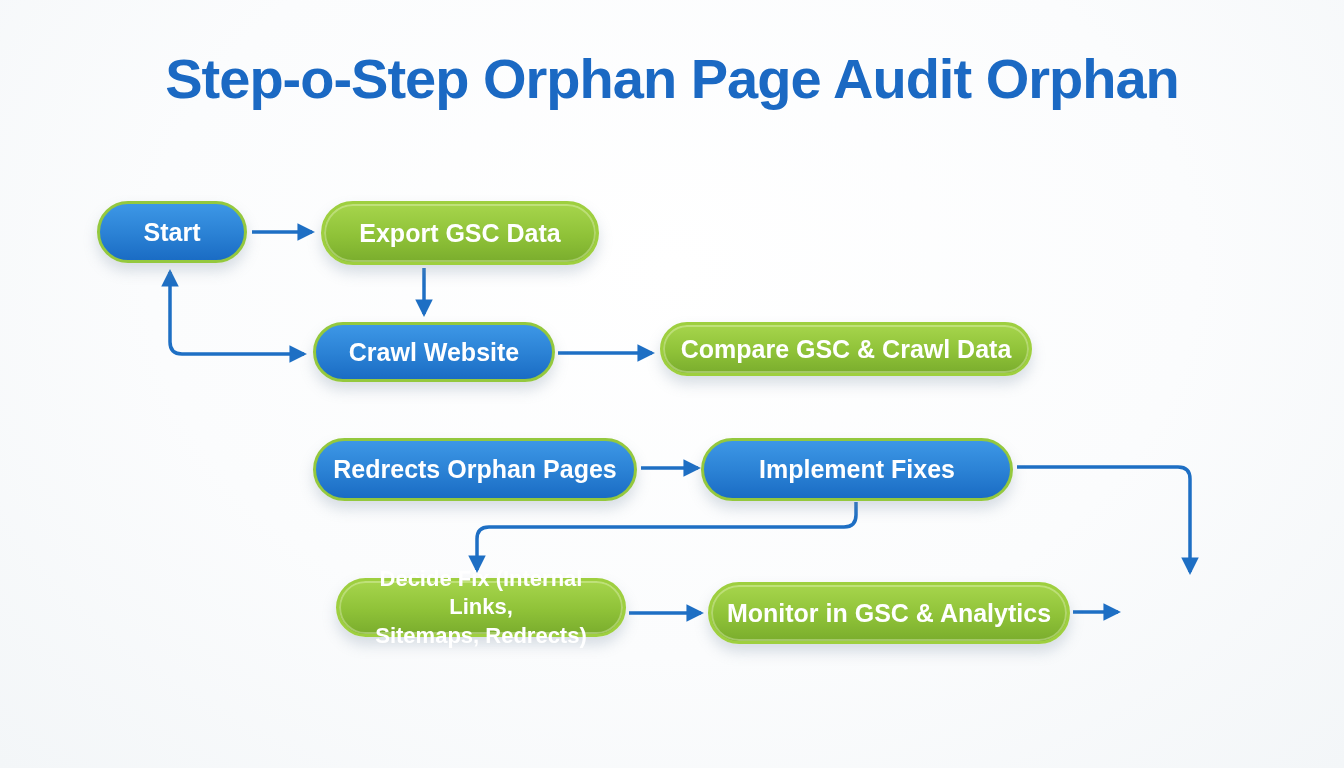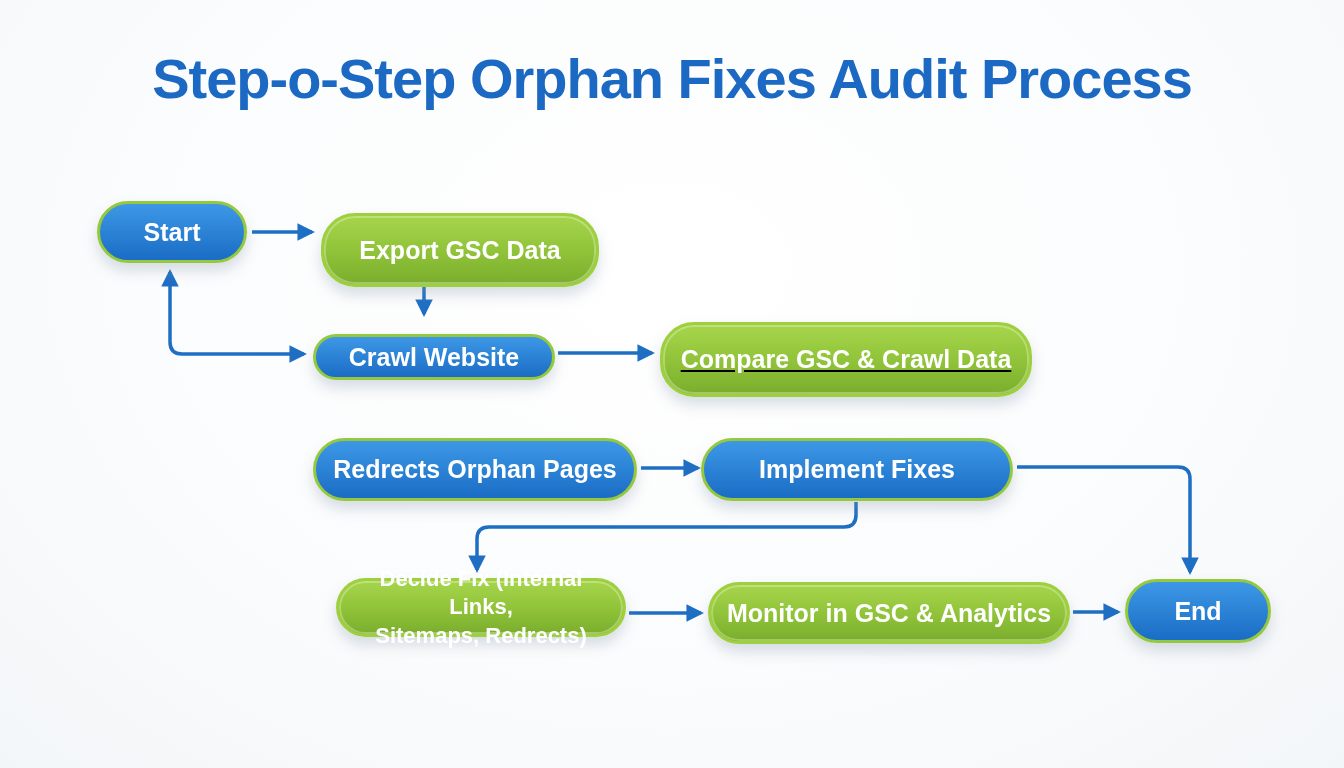--- a/index.html
+++ b/index.html
@@ -53,36 +53,36 @@
     border: 3px solid #94c83e;
   }
   .node.green {
     background: linear-gradient(180deg, #a6d54c 0%, #8fc238 55%, #7aad2d 100%);
     border: 3px solid #9ecf3f;
     box-shadow: 0 8px 14px rgba(130, 150, 170, 0.30),
                 inset 0 0 0 2px rgba(240, 250, 210, 0.35);
   }
   
   #node-start     { left:  97px; top: 201px; width: 150px; height: 62px; }
-  #node-export    { left: 321px; top: 201px; width: 278px; height: 74px; margin-top: 12px; }
-  #node-crawl     { left: 313px; top: 334px; width: 242px; height: 46px; }
-  #node-compare   { left: 660px; top: 322px; width: 372px; height: 75px; text-decoration: underline; }
+  #node-export    { left: 321px; top: 201px; width: 278px; height: 64px; }
+  #node-crawl     { left: 313px; top: 322px; width: 242px; height: 60px; }
+  #node-compare   { left: 660px; top: 322px; width: 372px; height: 54px; }
   #node-identify  { left: 313px; top: 438px; width: 324px; height: 63px; }
   #node-implement { left: 701px; top: 438px; width: 312px; height: 63px; }
   #node-decide    { left: 336px; top: 578px; width: 290px; height: 59px; }
   #node-decide .node-label   { font-size: 22px; }
   #node-monitor   { left: 708px; top: 582px; width: 362px; height: 62px; }
   #node-end       { left: 1125px; top: 579px; width: 146px; height: 64px; }
 </style>
 </head>
 <body>
 
 <div class="canvas">
 
-  <h1 class="title">Step-o-Step Orphan Fixes Audit Process</h1>
+  <h1 class="title">Step-o-Step Orphan Page Audit Orphan</h1>
 
   <svg class="connectors" viewBox="0 0 1344 768" xmlns="http://www.w3.org/2000/svg">
     <defs>
       <marker id="arrow" viewBox="0 0 6 6" refX="5" refY="3" markerWidth="5" markerHeight="5" orient="auto-start-reverse">
         <path d="M0,0 L6,3 L0,6 Z" fill="#1e6fc4"></path>
       </marker>
     </defs>
     <g fill="none" stroke="#1e6fc4" stroke-width="3.5">
       <path d="M252 232 H312" marker-end="url(#arrow)"></path>
       <path d="M424 268 V314" marker-end="url(#arrow)"></path>
@@ -114,17 +114,14 @@
   <div class="node blue" id="node-implement">
     <span class="node-label">Implement Fixes</span>
   </div>
   <div class="node green" id="node-decide">
     <span class="node-label">Decide Fix (Internal Links,
 Sitemaps, Redrects)</span>
   </div>
   <div class="node green" id="node-monitor">
     <span class="node-label">Monitor in GSC &amp; Analytics</span>
   </div>
-  <div class="node blue" id="node-end">
-    <span class="node-label">End</span>
-  </div>
 
 </div>
 
 </body></html>

